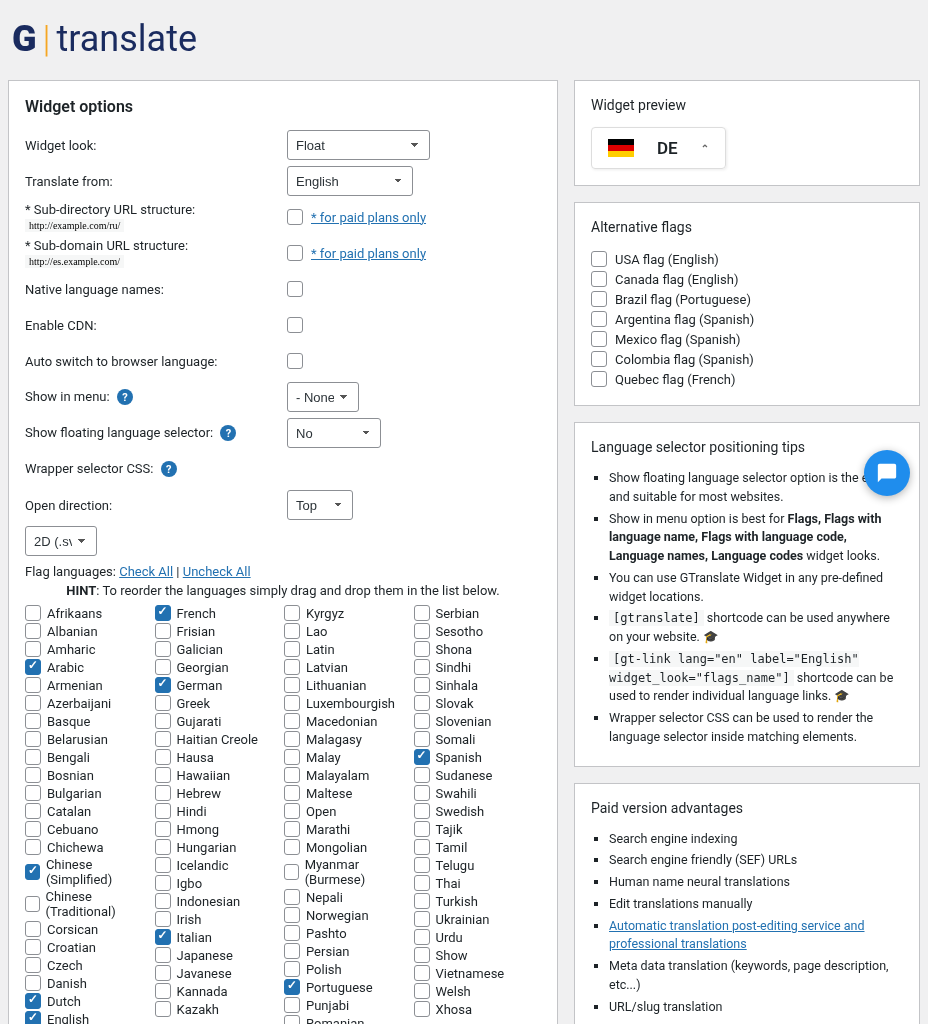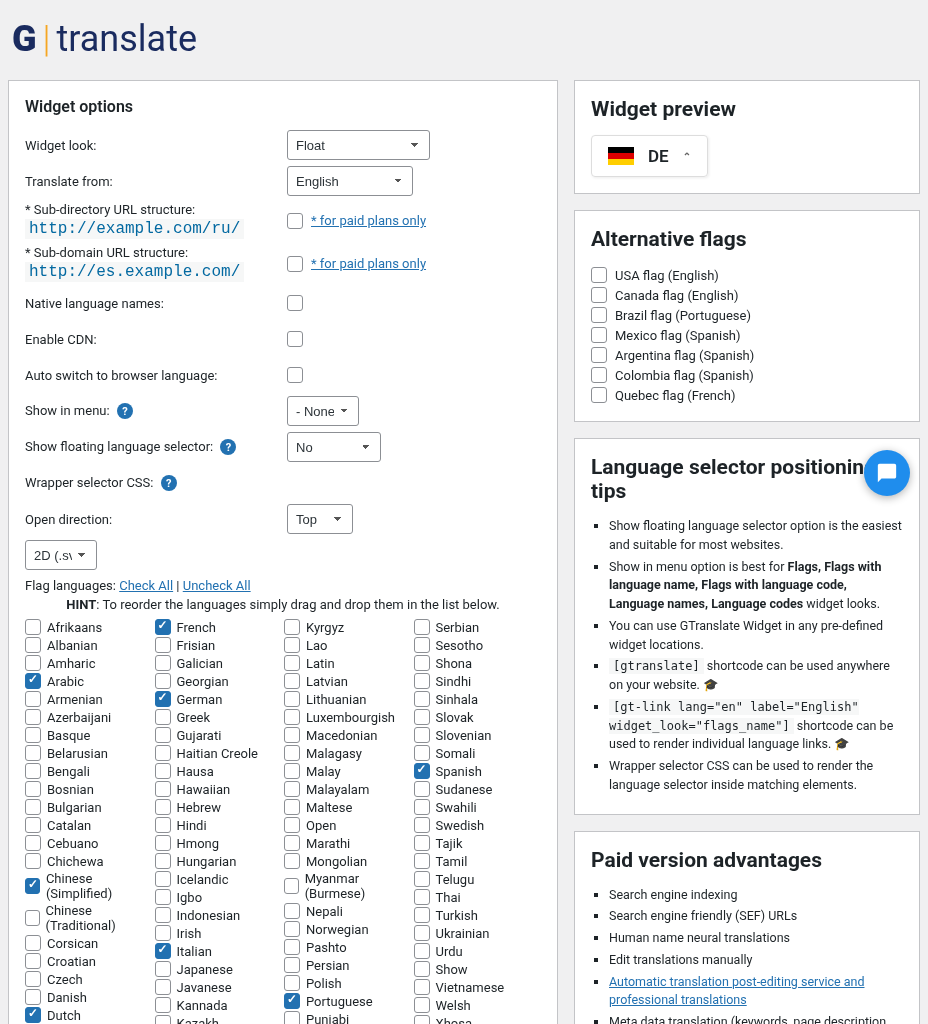--- a/index.html
+++ b/index.html
@@ -6,36 +6,36 @@
 body { font-family: -apple-system, BlinkMacSystemFont, "Segoe UI", Roboto, sans-serif; font-size: 13px; color: #1d2327; background: #f0f0f1; padding: 8px; }
 .logo { display: flex; align-items: center; font-size: 36px; font-weight: 700; margin: 10px 0 20px 4px; }
 .logo-g { color: #1a2b5f; font-weight: 900; }
 .logo-sep { color: #f5a623; font-weight: 300; margin: 0 6px; }
 .logo-text { color: #1a2b5f; font-weight: 400; }
 .cols { display: flex; gap: 16px; align-items: flex-start; }
 .left { flex: 1; }
 .right { width: 346px; display: flex; flex-direction: column; gap: 16px; }
 .card { background: #fff; border: 1px solid #c3c4c7; padding: 16px; }
 .card h2 { font-size: 16px; font-weight: 600; margin-bottom: 14px; }
-.card h3 { font-size: 21px; font-weight: 700; margin-bottom: 14px; }
+.card h3 { font-size: 14px; font-weight: 400; margin-bottom: 14px; }
 .row { display: flex; align-items: center; min-height: 30px; margin-bottom: 6px; }
 .lbl { width: 262px; font-size: 13px; }
-.lbl .code { font-family: Liberation Mono, monospace; font-size: 16px; background: #f6f7f7; padding: 1px 4px; display: inline-block; margin-top: 2px; color: #0369a1; }
+.lbl .code { font-family: Liberation Serif, serif; font-size: 10px; background: #f6f7f7; padding: 1px 4px; display: inline-block; margin-top: 2px; color: #000000; }
 select, input[type="text"] { border: 1px solid #8c8f94; border-radius: 3px; font-size: 13px; padding: 4px 8px; background: #fff; color: #2c3338; height: 30px; }
 select { padding-right: 24px; background-image: linear-gradient(45deg, transparent 50%, #555 50%), linear-gradient(135deg, #555 50%, transparent 50%); background-position: calc(100% - 14px) 12px, calc(100% - 10px) 12px; background-size: 4px 4px, 4px 4px; background-repeat: no-repeat; -webkit-appearance: none; appearance: none; }
 input[type="checkbox"] { width: 16px; height: 16px; border: 1px solid #8c8f94; border-radius: 3px; margin: 0; appearance: none; -webkit-appearance: none; background: #fff; position: relative; cursor: pointer; }
 input[type="checkbox"]:checked { background: #2271b1; border-color: #2271b1; }
 input[type="checkbox"]:checked::after { content: "✓"; color: #fff; position: absolute; left: 2px; top: -2px; font-size: 12px; font-weight: bold; }
 .help-icon { display: inline-flex; align-items: center; justify-content: center; width: 16px; height: 16px; border-radius: 50%; background: #2271b1; color: #fff; font-size: 11px; font-weight: bold; margin-left: 4px; }
 a { color: #2271b1; text-decoration: underline; cursor: pointer; }
 .flag-hdr { font-size: 13px; margin: 8px 0 4px 0; }
 .hint { text-align: center; font-size: 13px; margin-bottom: 6px; }
 .lang-grid { display: grid; grid-template-columns: repeat(4, 1fr); column-gap: 2px; }
 .lang-item { display: flex; align-items: center; gap: 6px; font-size: 13px; padding: 1px 0; }
-.preview-box { display: inline-flex; align-items: center; gap: 14px; border: 1px solid #ddd; border-radius: 4px; padding: 10px 16px; box-shadow: 1px 1px 3px rgba(0,0,0,0.08); font-size: 17px; font-weight: 600; justify-content: center; }
+.preview-box { display: inline-flex; align-items: center; gap: 23px; border: 1px solid #ddd; border-radius: 4px; padding: 10px 16px; box-shadow: 1px 1px 3px rgba(0,0,0,0.08); font-size: 17px; font-weight: 600; justify-content: center; }
 .flag-de { width: 26px; height: 18px; display: inline-block; background: linear-gradient(to bottom, #000 33.3%, #dd0000 33.3%, #dd0000 66.6%, #ffce00 66.6%); }
 .alt-flag-item { display: flex; align-items: center; gap: 8px; padding: 2px 0; font-size: 13px; }
 .tips-list, .adv-list { list-style: square; padding-left: 18px; }
 .tips-list li, .adv-list li { font-size: 12.5px; line-height: 1.5; margin-bottom: 3px; }
 .tips-list code { font-family: Consolas, monospace; background: #f6f7f7; padding: 1px 4px; font-size: 12px; }
 .tip-icon { color: #2271b1; }
 .chat-bubble { position: fixed; right: 18px; top: 450px; width: 46px; height: 46px; border-radius: 50%; background: #1f8ded; display: flex; align-items: center; justify-content: center; box-shadow: 0 2px 8px rgba(0,0,0,0.3); }
 .chat-bubble svg { width: 22px; height: 22px; fill: #fff; }
 .chevron { font-size: 10px; color: #666; }
 </style>
@@ -512,25 +512,25 @@
           <div class="alt-flag-item">
             <input type="checkbox" style="">
             <span>Canada flag (English)</span>
           </div>
           <div class="alt-flag-item">
             <input type="checkbox" style="">
             <span>Brazil flag (Portuguese)</span>
           </div>
           <div class="alt-flag-item">
             <input type="checkbox" style="">
+            <span>Argentina flag (Spanish)</span>
+          </div>
+          <div class="alt-flag-item">
+            <input type="checkbox" style="">
             <span>Mexico flag (Spanish)</span>
-          </div>
-          <div class="alt-flag-item">
-            <input type="checkbox" style="">
-            <span>Argentina flag (Spanish)</span>
           </div>
           <div class="alt-flag-item">
             <input type="checkbox" style="">
             <span>Colombia flag (Spanish)</span>
           </div>
           <div class="alt-flag-item">
             <input type="checkbox" style="">
             <span>Quebec flag (French)</span>
           </div>
         </div>

